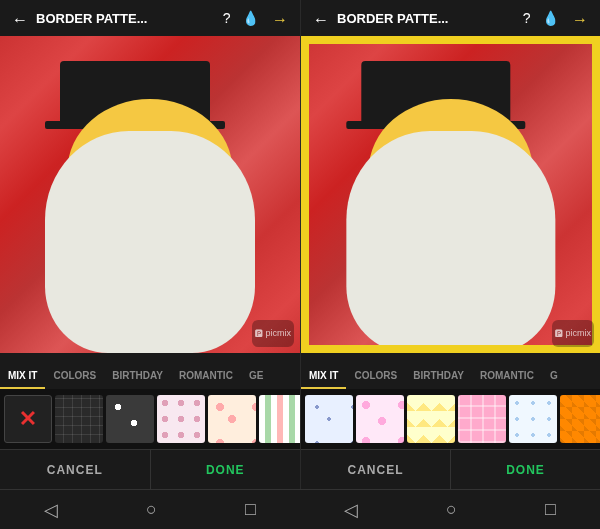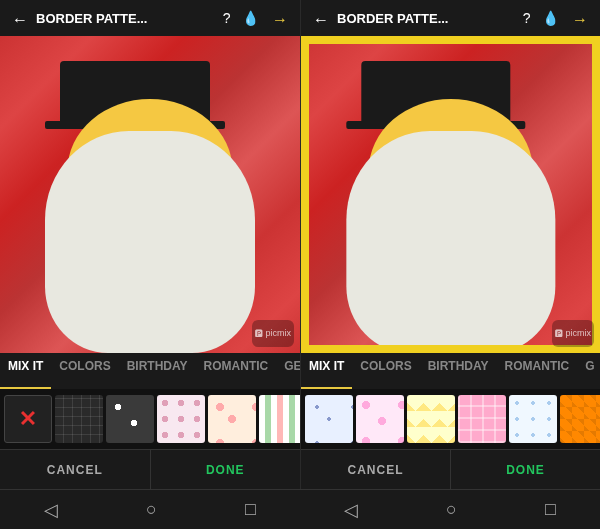--- a/index.html
+++ b/index.html
@@ -76,22 +76,22 @@
     
     .tabs-row {
       height: 36px;
       background: #1a1a1a;
       display: flex;
       align-items: flex-end;
       overflow: hidden;
     }
 
     .tab {
-      padding: 8px 8px 14px;
-      font-size: 12px;
+      padding: 8px 8px 6px;
+      font-size: 10px;
       font-weight: bold;
       color: #888;
       cursor: pointer;
       white-space: nowrap;
       border-bottom: 2px solid transparent;
       flex-shrink: 0;
     }
 
     .tab.active {
       color: #fff;

